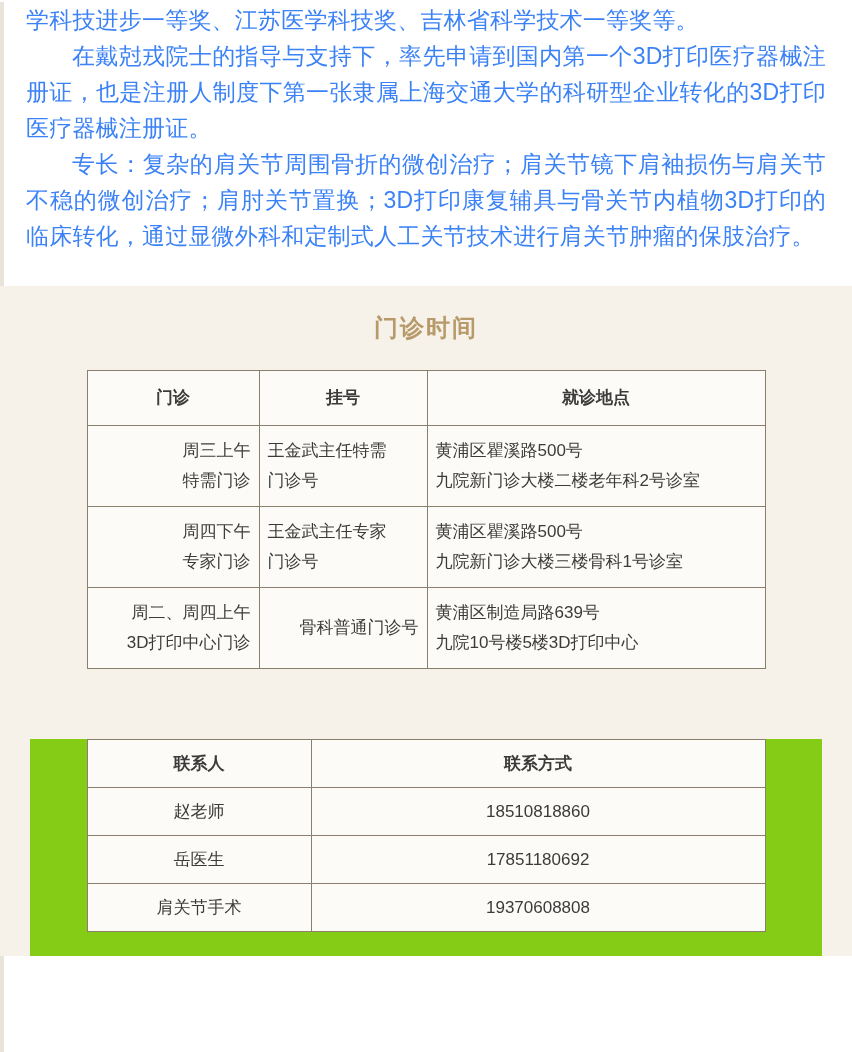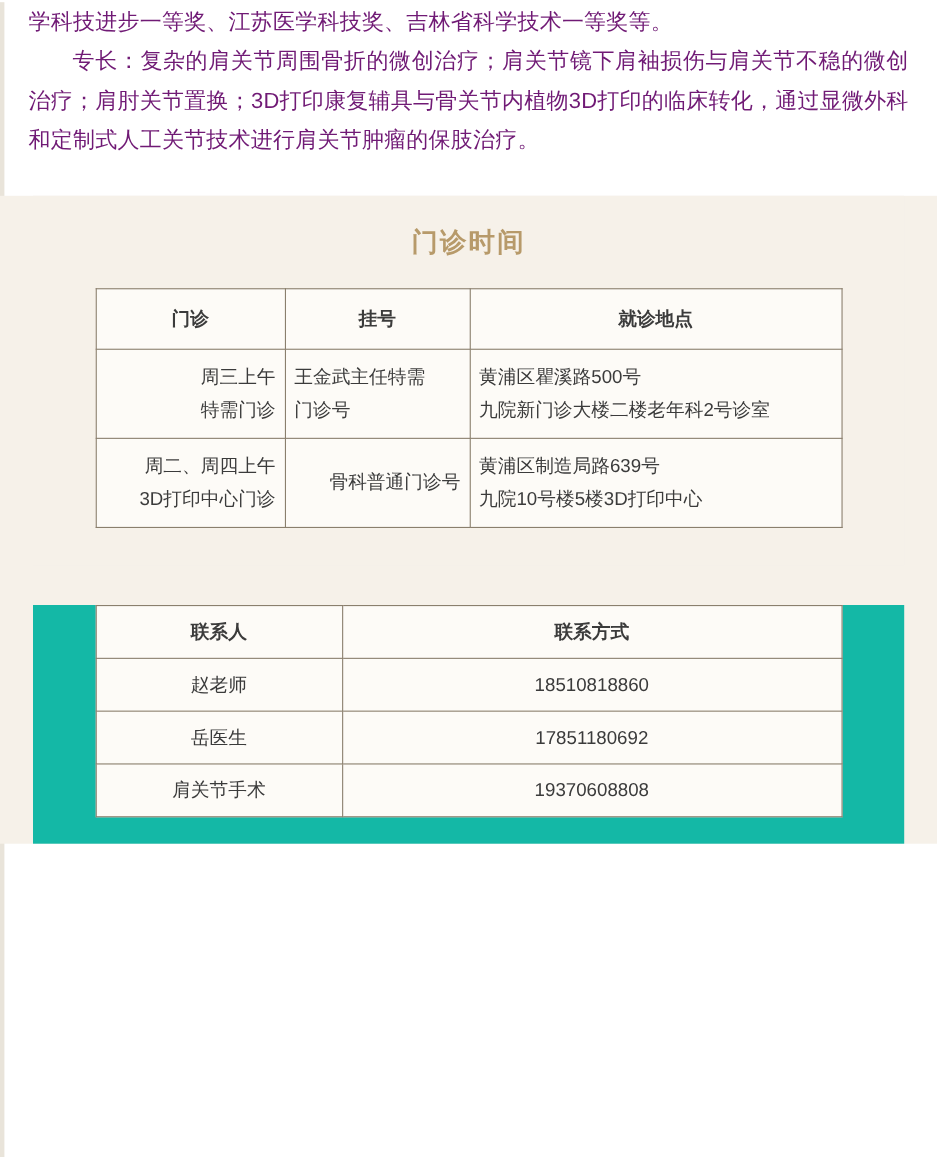--- a/index.html
+++ b/index.html
@@ -29,23 +29,23 @@
     width: 4px;
     height: 1052px;
     background: #e9e4da;
   }
   .content {
     position: relative;
     padding: 0 26px 0 26px;
     box-sizing: border-box;
   }
   .para {
-    font-size: 20px;
+    font-size: 23px;
     line-height: 36px;
-    color: #701a75;
+    color: #3b82f6;
     text-align: justify;
     letter-spacing: 0.2px;
     margin: 0;
   }
   .para.indent { text-indent: 2em; }
   .first-line {
     margin-top: 2px;
   }
 
   
@@ -83,21 +83,21 @@
   td.c { text-align: right; }
   td.l { text-align: left; padding-left: 12px; }
 
   .sched-col1 { width: 172px; }
   .sched-col2 { width: 168px; }
   .sched-col3 { width: 338px; }
 
   .contact-wrap {
     margin-top: 36px;
     padding-bottom: 24px;
-    background: #14b8a6;
+    background: #84cc16;
   }
   table.contact {
     border-collapse: collapse;
     width: 678px;
     margin: 0 auto;
     background: #fdfbf7;
     table-layout: fixed;
   }
   table.contact th, table.contact td {
     border: 1px solid #8a7f6d;
@@ -121,20 +121,21 @@
 </head>
 <body>
 
 <div class="page">
   <div class="left-rule"></div>
 
   <div class="content">
 
     <p class="para first-line">学科技进步一等奖、江苏医学科技奖、吉林省科学技术一等奖等。</p>
 
+    <p class="para indent">在戴尅戎院士的指导与支持下，率先申请到国内第一个3D打印医疗器械注册证，也是注册人制度下第一张隶属上海交通大学的科研型企业转化的3D打印医疗器械注册证。</p>
 
     <p class="para indent">专长：复杂的肩关节周围骨折的微创治疗；肩关节镜下肩袖损伤与肩关节不稳的微创治疗；肩肘关节置换；3D打印康复辅具与骨关节内植物3D打印的临床转化，通过显微外科和定制式人工关节技术进行肩关节肿瘤的保肢治疗。</p>
 
     <div class="beige-panel">
       <div class="card">
         <div class="card-title">门诊时间</div>
 
         <table class="grid">
           <colgroup>
             <col class="sched-col1">
@@ -158,20 +159,34 @@
                 <span class="cell-line">王金武主任特需</span>
                 <span class="cell-line">门诊号</span>
               </td>
               <td class="l">
                 <span class="cell-line">黄浦区瞿溪路500号</span>
                 <span class="cell-line">九院新门诊大楼二楼老年科2号诊室</span>
               </td>
             </tr>
             <tr>
               <td class="c">
+                <span class="cell-line">周四下午</span>
+                <span class="cell-line">专家门诊</span>
+              </td>
+              <td class="l">
+                <span class="cell-line">王金武主任专家</span>
+                <span class="cell-line">门诊号</span>
+              </td>
+              <td class="l">
+                <span class="cell-line">黄浦区瞿溪路500号</span>
+                <span class="cell-line">九院新门诊大楼三楼骨科1号诊室</span>
+              </td>
+            </tr>
+            <tr>
+              <td class="c">
                 <span class="cell-line">周二、周四上午</span>
                 <span class="cell-line">3D打印中心门诊</span>
               </td>
               <td class="c">
                 <span class="cell-line">骨科普通门诊号</span>
               </td>
               <td class="l">
                 <span class="cell-line">黄浦区制造局路639号</span>
                 <span class="cell-line">九院10号楼5楼3D打印中心</span>
               </td>

